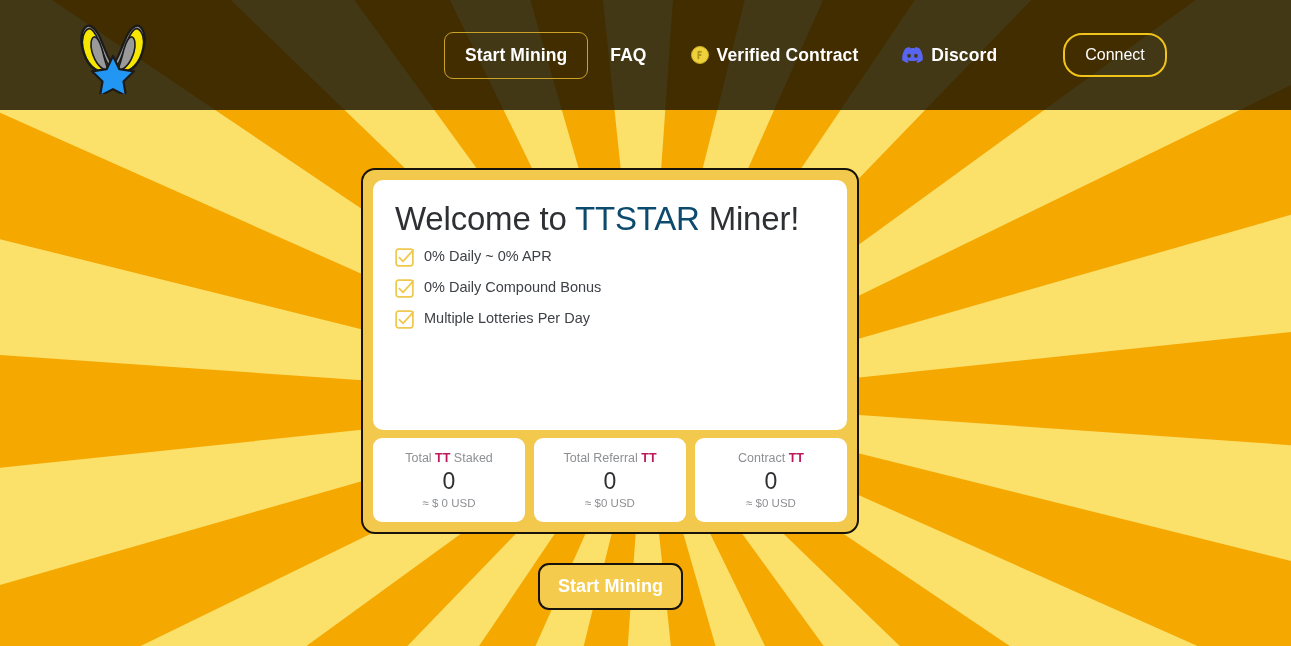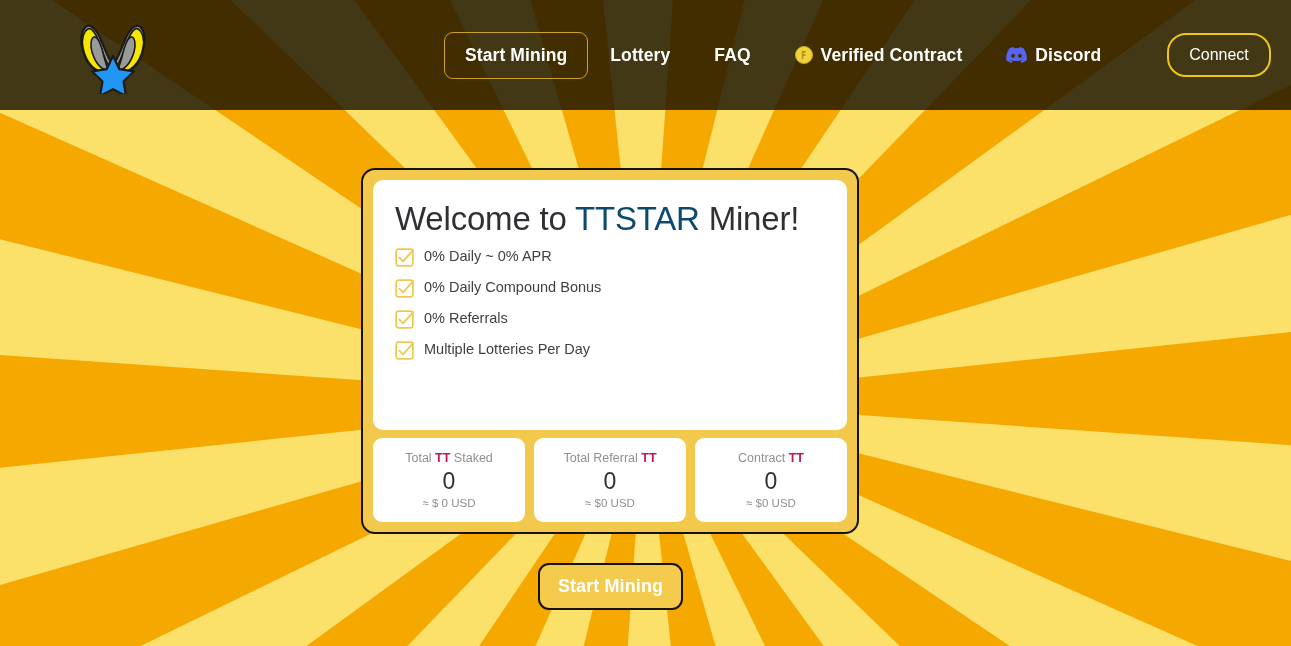--- a/index.html
+++ b/index.html
@@ -253,23 +253,20 @@
         <path d="M38 40 L44.4 53.2 L59 55.3 L48.5 65.5 L51 80 L38 73.1 L25 80 L27.5 65.5 L17 55.3 L31.6 53.2 Z" fill="#2196F3" stroke="#1b1b1b" stroke-width="2.2" stroke-linejoin="round"></path>
       </svg>
     </div>
 
     <nav id="nav">
 
       <a class="nav-link nav-pill">
         <span>Start Mining</span>
       </a>
 
-      <a class="nav-link nav-plain">
-        <span>Lottery</span>
-      </a>
 
       <a class="nav-link nav-plain">
         <span>FAQ</span>
       </a>
 
       <a class="nav-link nav-plain">
         <span class="coin-icon"></span>
         <span>Verified Contract</span>
       </a>
 
@@ -310,27 +307,20 @@
             <rect x="1.2" y="1.2" width="17.6" height="17.6" rx="2.4" fill="none" stroke="#EFC84F" stroke-width="1.8"></rect>
             <path d="M4.6 10.2 L8.4 14 L19 2.4" fill="none" stroke="#EFC84F" stroke-width="1.9" stroke-linecap="round" stroke-linejoin="round"></path>
           </svg>
           <span class="feature-label">0% Daily Compound Bonus</span>
         </div>
         <div class="feature-row">
           <svg class="check-box" viewBox="0 0 20 20">
             <rect x="1.2" y="1.2" width="17.6" height="17.6" rx="2.4" fill="none" stroke="#EFC84F" stroke-width="1.8"></rect>
             <path d="M4.6 10.2 L8.4 14 L19 2.4" fill="none" stroke="#EFC84F" stroke-width="1.9" stroke-linecap="round" stroke-linejoin="round"></path>
           </svg>
-          <span class="feature-label">0% Referrals</span>
-        </div>
-        <div class="feature-row">
-          <svg class="check-box" viewBox="0 0 20 20">
-            <rect x="1.2" y="1.2" width="17.6" height="17.6" rx="2.4" fill="none" stroke="#EFC84F" stroke-width="1.8"></rect>
-            <path d="M4.6 10.2 L8.4 14 L19 2.4" fill="none" stroke="#EFC84F" stroke-width="1.9" stroke-linecap="round" stroke-linejoin="round"></path>
-          </svg>
           <span class="feature-label">Multiple Lotteries Per Day</span>
         </div>
       </div>
     </div>
 
     <div id="stats-row">
 
       <div class="stat-card">
         <div class="stat-label"><span>Total </span><span class="tt">TT</span><span> Staked</span></div>
         <div class="stat-value">0</div>

